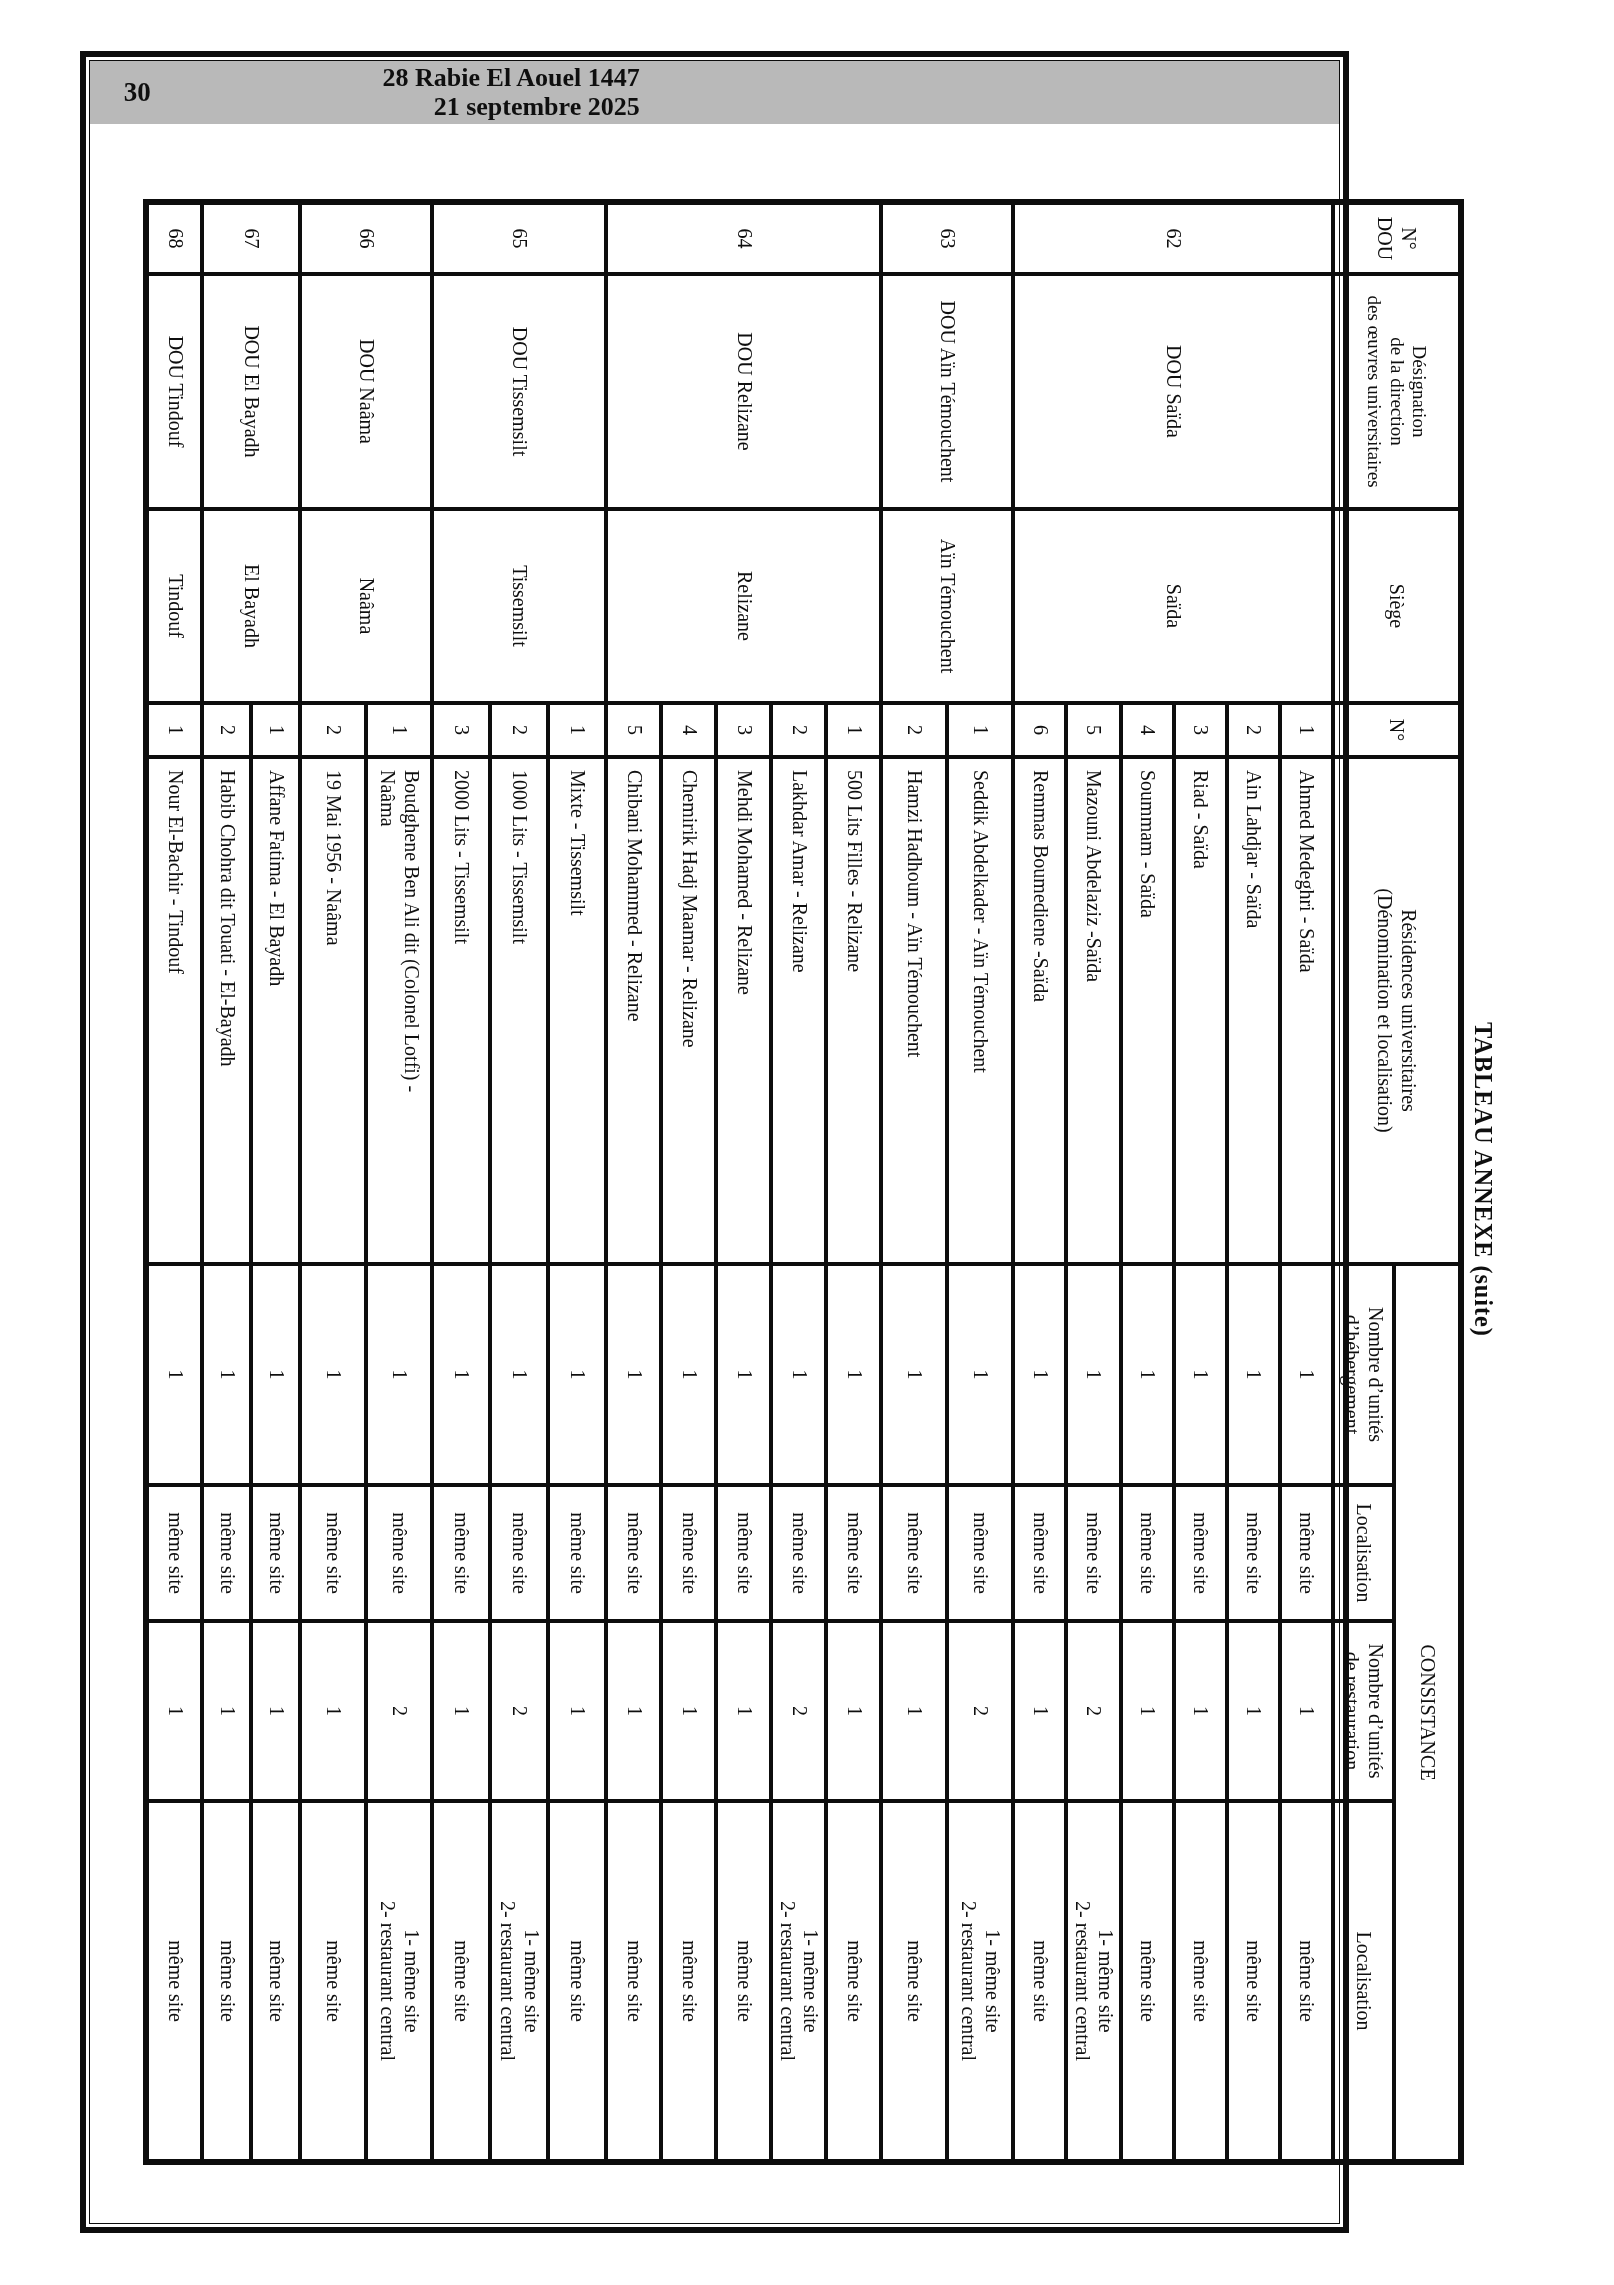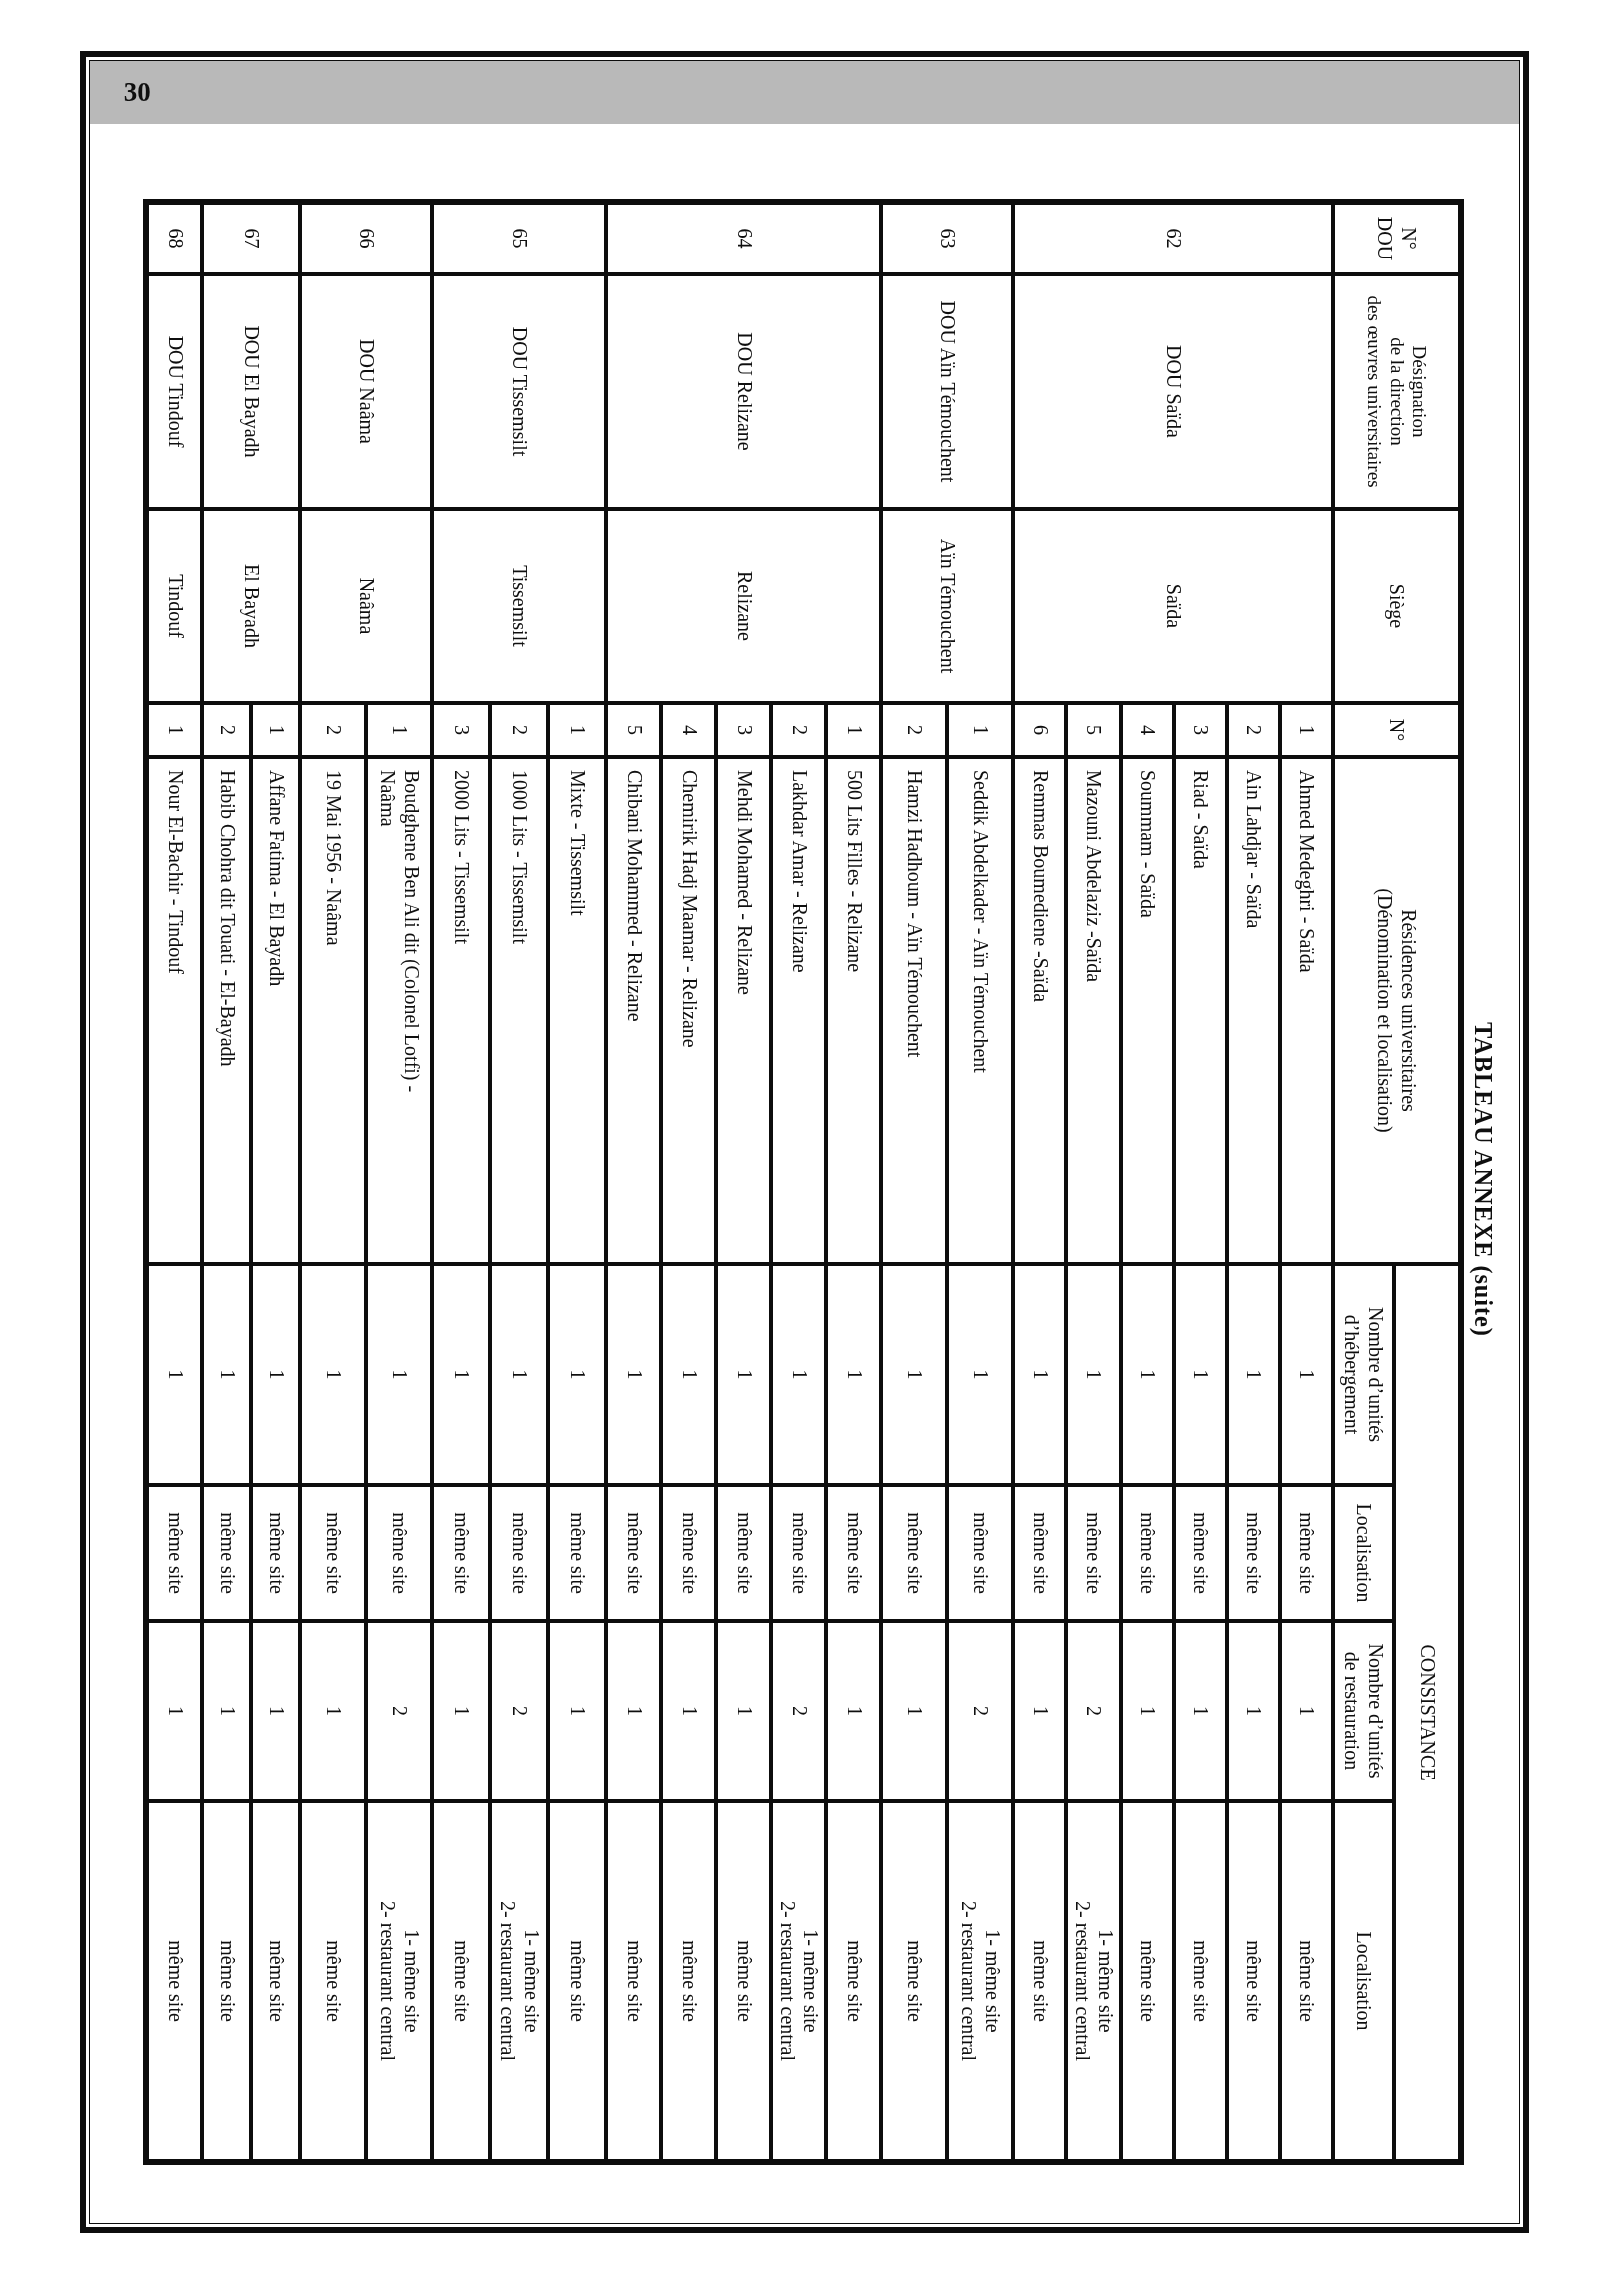--- a/index.html
+++ b/index.html
@@ -1,21 +1,21 @@
 <!DOCTYPE html>
 <html style="font-size:14.5px"><head>
 <meta charset="utf-8">
 <style>
   html,body{margin:0;padding:0;}
   body{
     width:1615px;height:2285px;position:relative;background:#ffffff;
     font-family:"Liberation Serif", serif;color:#0f0f0f;
   }
   
-  .frame{position:absolute;left:80px;top:51px;width:1449px;height:2182px;
+  .frame{position:absolute;left:80px;top:51px;width:1269px;height:2182px;
          border:6.3px solid #0d0d0d;box-sizing:border-box;}
   .frame-inner{position:absolute;left:2.7px;top:2.7px;right:2.7px;bottom:2.7px;
          border:1.8px solid #0d0d0d;}
   
   .masthead{position:absolute;left:0;top:0;right:0;height:63px;background:#b9b9b9;
             display:flex;align-items:center;}
   .page-num{width:118px;padding-left:34px;font-size:27px;font-weight:bold;}
   .mast-title{flex:1;text-align:center;font-size:27px;font-weight:bold;letter-spacing:0.5px;}
   .mast-dates{width:398px;text-align:right;padding-right:14.5px;font-size:26px;
               font-weight:bold;line-height:1.12;white-space:pre-line;}
@@ -35,20 +35,22 @@
               writing-mode:vertical-rl;text-orientation:mixed;text-align:center;
               font-size:24.4px;font-weight:bold;letter-spacing:0.9px;}
 </style>
 </head>
 <body>
 
 <div class="frame">
   <div class="frame-inner">
     <div class="masthead">
       <div class="page-num">30</div>
+      <div class="mast-dates">28 Rabie El Aouel 1447
+21 septembre 2025</div>
     </div>
   </div>
 </div>
 
 <div class="rot-wrap">
   <div class="landscape">
     <table class="annex">
       <colgroup>
         <col style="width:72px">
           <col style="width:235px">

